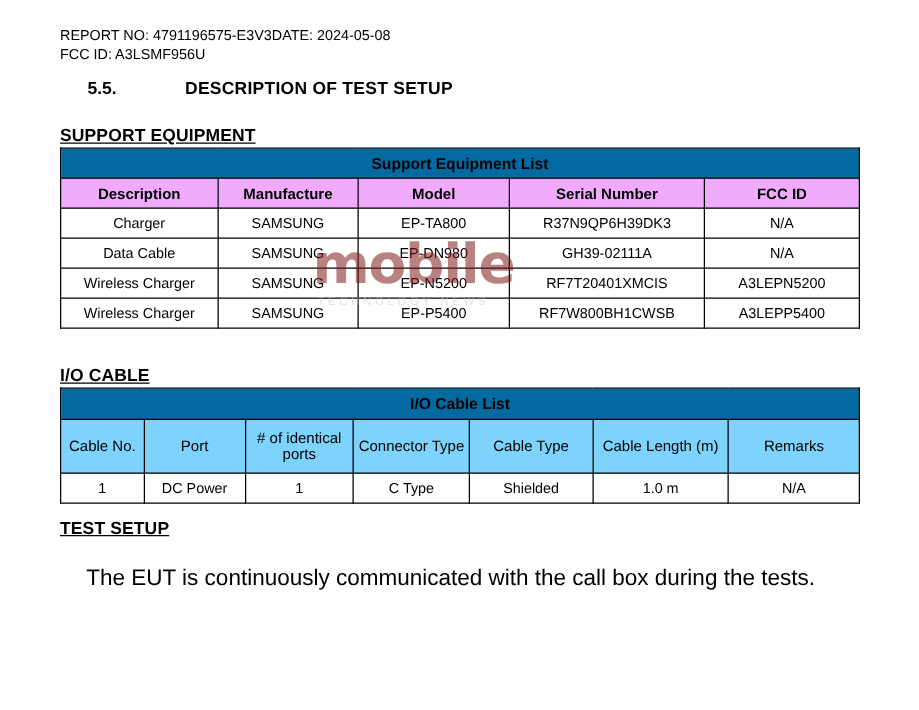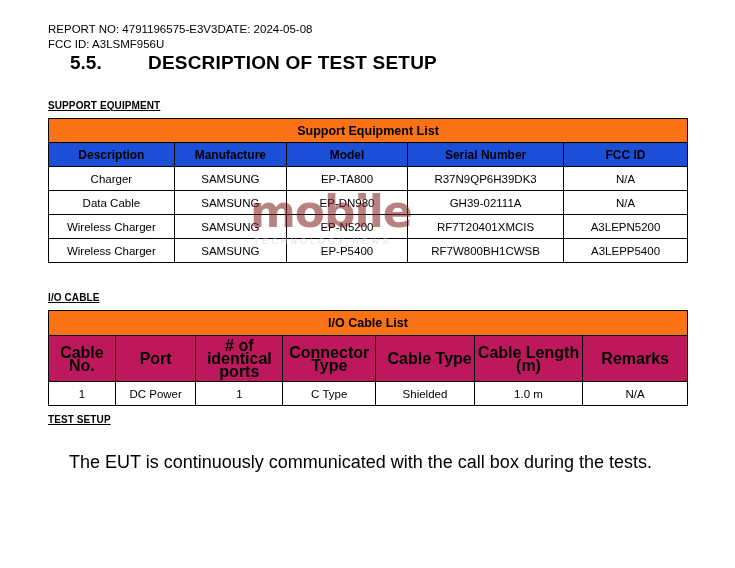--- a/index.html
+++ b/index.html
@@ -34,32 +34,32 @@
     display: flex;
     justify-content: flex-start;
     align-items: baseline;
   }
   .header-left { white-space: nowrap; }
   .header-right { white-space: nowrap; }
 
   .section-title {
     position: absolute;
     left: 70px;
-    top: 52px;
-    font-size: 19px;
+    top: 62px;
+    font-size: 14px;
     font-weight: bold;
     display: flex;
     align-items: center;
   }
   .section-num { width: 78px; }
   .section-text { letter-spacing: 0.2px; }
 
   .subhead {
     position: absolute;
-    font-size: 10px;
+    font-size: 14px;
     font-weight: bold;
     text-decoration: underline;
     letter-spacing: 0.1px;
   }
   #support-head { left: 48px; top: 100px; }
   #io-head { left: 48px; top: 292px; }
   #setup-head { left: 48px; top: 414px; }
 
   .setup-text {
     position: absolute;
@@ -74,27 +74,27 @@
     position: absolute;
     font-size: 11.5px;
   }
   table td, table th {
     border: 1px solid #000000;
     text-align: center;
     vertical-align: middle;
     padding: 3px 2px;
   }
   .tbl-title {
-    background: #f97316;
+    background: #0369a1;
     font-weight: bold;
     font-size: 12.5px;
     height: 18px;
   }
   .tbl-hdr td {
-    background: #1d4ed8;
+    background: #f0abfc;
     font-weight: bold;
     font-size: 12px;
   }
 
   
   #support-table {
     left: 48px;
     top: 118px;
     width: 640px;
   }
@@ -106,31 +106,31 @@
   #support-table .c4 { width: 120px; }
 
   
   #io-table {
     left: 48px;
     top: 310px;
     width: 640px;
   }
   #io-table .tbl-title { font-size: 12.5px; }
   #io-table .hdr2 td {
-    background: #be185d;
-    font-weight: bold;
+    background: #7dd3fc;
+    font-weight: normal;
     height: 36px;
     line-height: 13px;
-    font-size: 16px;
+    font-size: 12px;
   }
   #io-table .d0 { width: 62px; }
   #io-table .d1 { width: 76px; }
   #io-table .d2 { width: 82px; }
   #io-table .d3 { width: 88px; }
-  #io-table .d4 { width: 94px; text-align: right; }
+  #io-table .d4 { width: 94px; }
   #io-table .d5 { width: 104px; }
   #io-table .d6 { width: 100px; }
   #io-table .data-row td { height: 17px; }
 
   
   .watermark {
     position: absolute;
     left: 250px;
     top: 190px;
     width: 240px;

